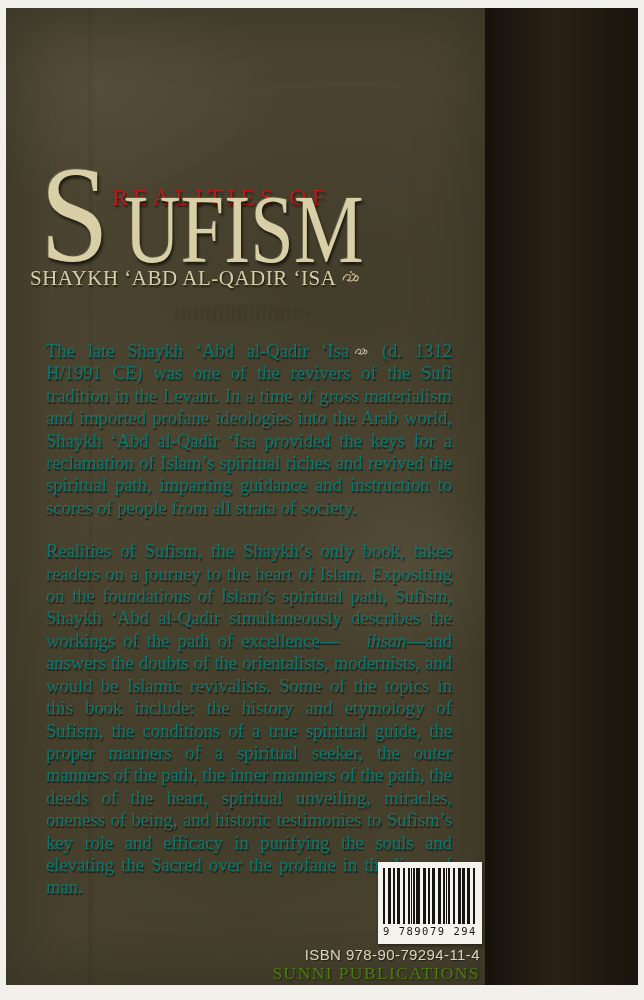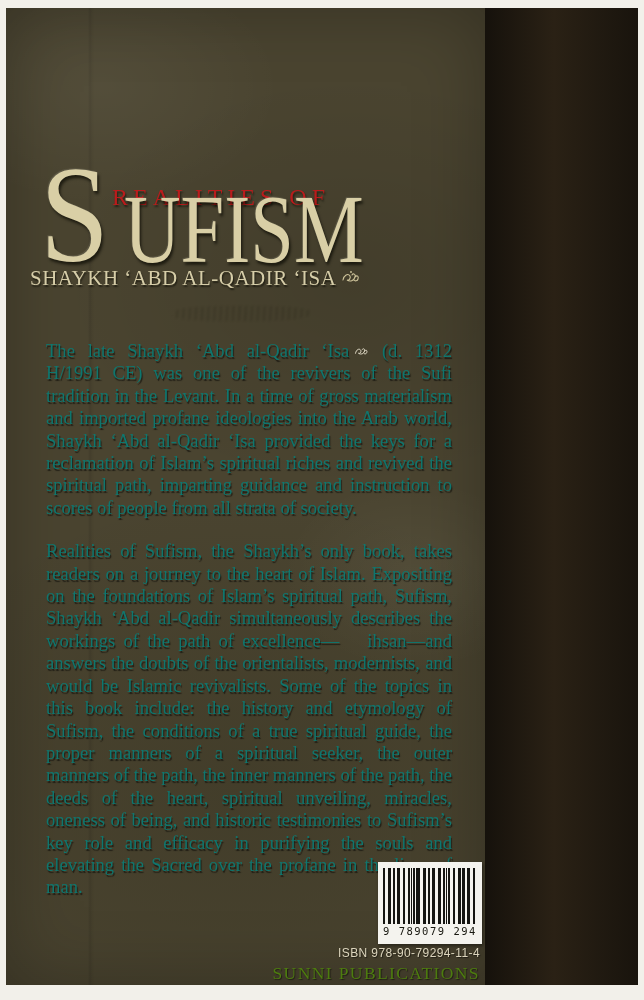--- a/index.html
+++ b/index.html
@@ -64,21 +64,21 @@
   }
   
   .body-copy{
     position:absolute;left:46px;top:340px;width:406px;
     color:#0f766e;
     font-size:18.6px;line-height:22.4px;
     text-align:justify;
     text-shadow:1px 1.5px 1px rgba(0,0,0,0.55);
   }
   .body-copy p{margin:0 0 21px 0;}
-  .body-copy .it{margin-left:28px;}
+  .body-copy .it{font-style:italic;margin-left:28px;}
   
   .quote{
     position:absolute;left:66px;top:839px;
     color:#e7e0c6;font-style:italic;
     font-size:17px;line-height:23.5px;
     text-shadow:1px 1px 1px rgba(0,0,0,0.5);
   }
   .quote div{white-space:nowrap;}
   
   .barcode-box{
@@ -98,21 +98,21 @@
   .barcode-digits{
     width:100%;text-align:center;
     font-family:"DejaVu Sans Mono", monospace;
     font-size:10.5px;letter-spacing:1.5px;color:#17170f;
     margin-top:1px;white-space:nowrap;overflow:hidden;
   }
   
   .isbn-line{
     position:absolute;top:946px;left:180px;width:300px;text-align:right;
     font-family:"Liberation Sans", sans-serif;
-    font-size:12px;letter-spacing:0.4px;color:#dcd5bd;
+    font-size:15px;letter-spacing:0.4px;color:#dcd5bd;
     text-shadow:1px 1px 1px rgba(0,0,0,0.5);
   }
   .publisher-line{
     position:absolute;top:963px;left:180px;width:300px;text-align:right;
     font-size:17.5px;letter-spacing:1.4px;color:#4d7c0f;
     text-shadow:1px 1px 1px rgba(0,0,0,0.5);
   }
 </style>
 </head>
 <body>

